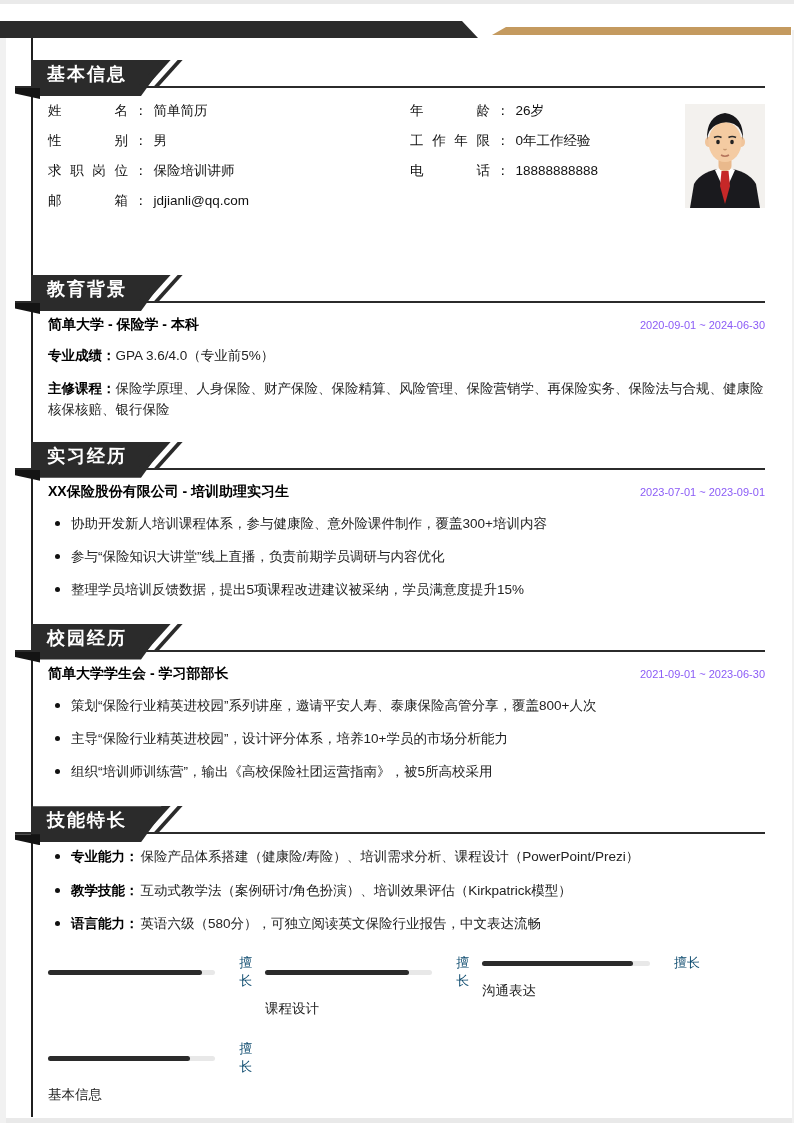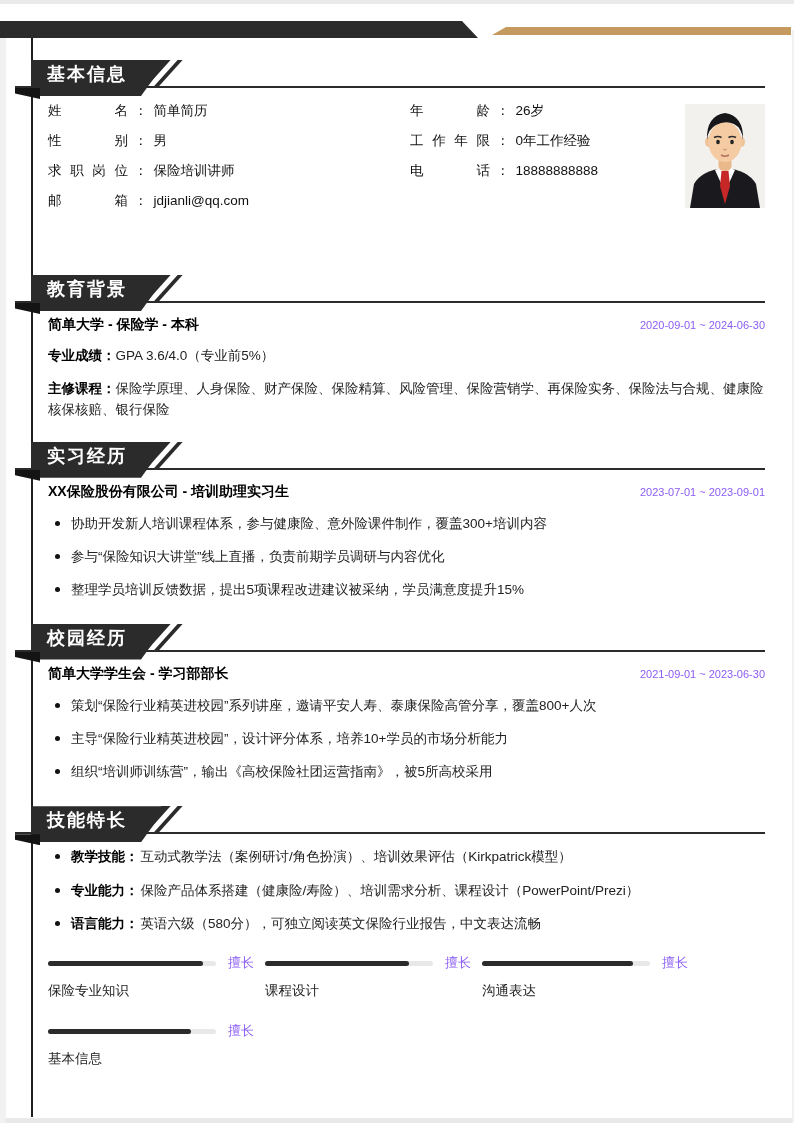--- a/index.html
+++ b/index.html
@@ -57,21 +57,21 @@
 
   .blt { display:flex; margin-top:13px; font-size:13.5px; line-height:1.5; color:#222; }
   .dot { width:5px; height:5px; border-radius:50%; background:#111; margin:7px 11px 0 7px; flex:none; }
   .blt b { color:#000; margin-right:2px; white-space:nowrap; }
 
   
   .bars { display:grid; grid-template-columns:217px 217px 1fr; row-gap:22px; margin:20px 29px 0 48px; }
   .bar-row { display:flex; align-items:center; }
   .track { width:168px; height:5px; background:#e8e8e8; border-radius:3px; }
   .fill  { height:5px; background:#2b2b2b; border-radius:3px; }
-  .level { margin-left:12px; font-size:13px; color:#8b5cf6; }
+  .level { margin-left:24px; font-size:13px; color:#0c4a6e; }
   .bar-name { margin-top:10px; font-size:13.5px; color:#222; }
 
   
   #sec-basic     { margin-top:60px; }
   #sec-education { margin-top:53px; }
   #sec-intern    { margin-top:21px; }
   #sec-campus    { margin-top:23px; }
   #sec-skills    { margin-top:24px; }
 </style>
 </head>
@@ -243,43 +243,42 @@
       <div class="ribbon">
         <span>技能特长</span>
       </div>
       <div class="stripe"></div>
       <div class="stripe thin"></div>
       <div class="fold"></div>
     </div>
     <div class="sec-body">
       <div class="blt">
           <span class="dot"></span>
+          <b>专业能力：</b>
+          <span>保险产品体系搭建（健康险/寿险）、培训需求分析、课程设计（PowerPoint/Prezi）</span>
+        </div>
+      <div class="blt">
+          <span class="dot"></span>
           <b>教学技能：</b>
           <span>互动式教学法（案例研讨/角色扮演）、培训效果评估（Kirkpatrick模型）</span>
-        </div>
-      <div class="blt">
-          <span class="dot"></span>
-          <b>专业能力：</b>
-          <span>保险产品体系搭建（健康险/寿险）、培训需求分析、课程设计（PowerPoint/Prezi）</span>
         </div>
       <div class="blt">
           <span class="dot"></span>
           <b>语言能力：</b>
           <span>英语六级（580分），可独立阅读英文保险行业报告，中文表达流畅</span>
         </div>
     </div>
     <div class="bars">
       <div class="bar-item">
         <div class="bar-row">
           <div class="track">
               <div class="fill" style="width: 92%;"></div>
             </div>
           <span class="level">擅长</span>
         </div>
-        <div class="bar-name">保险专业知识</div>
       </div>
       <div class="bar-item">
         <div class="bar-row">
           <div class="track">
               <div class="fill" style="width: 86%;"></div>
             </div>
           <span class="level">擅长</span>
         </div>
         <div class="bar-name">课程设计</div>
       </div>

